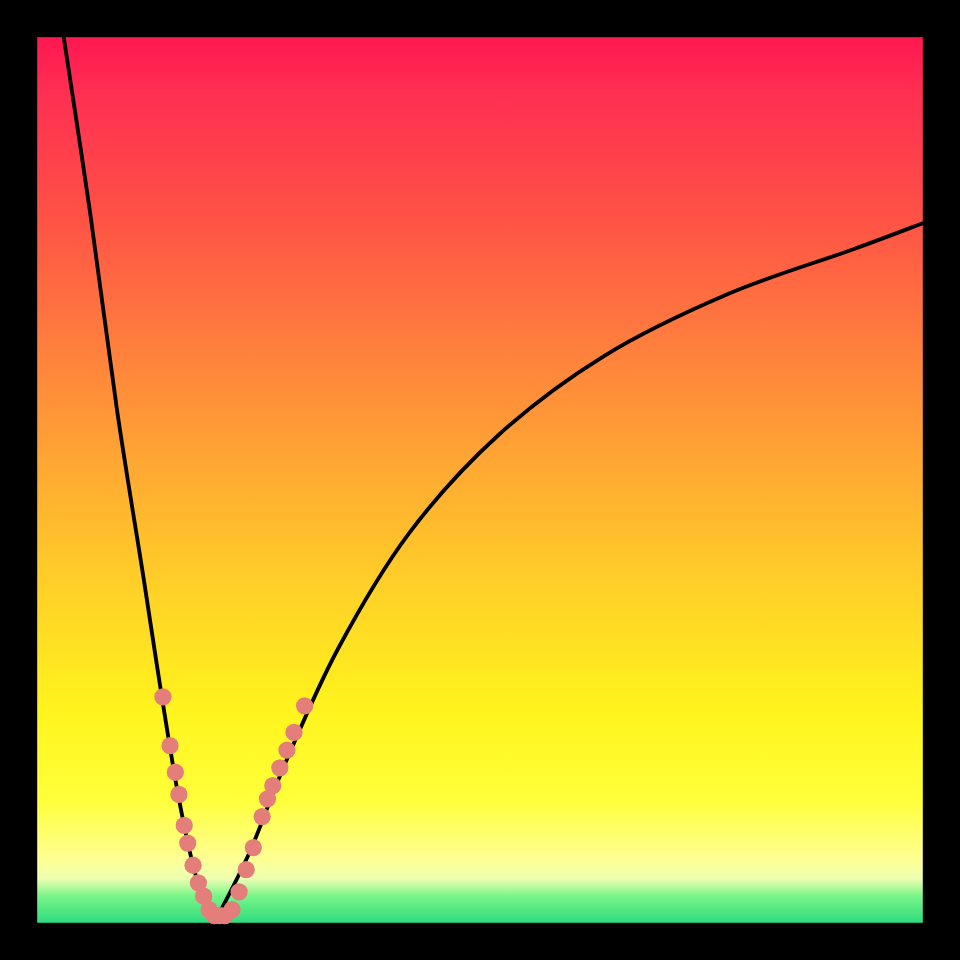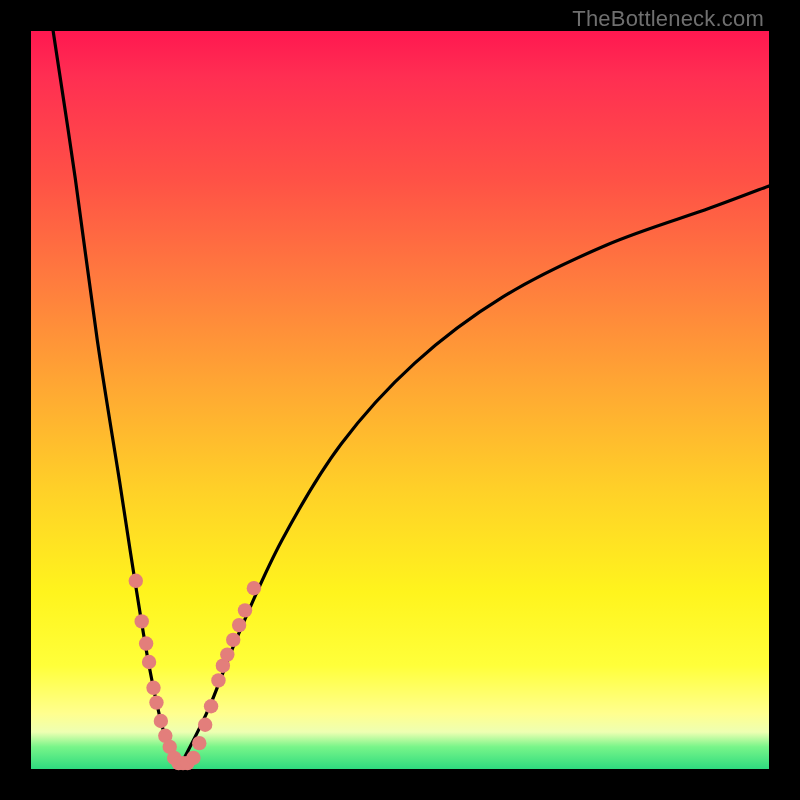--- a/index.html
+++ b/index.html
@@ -92,14 +92,13 @@
         <circle cx="187.45" cy="649.44" r="7.2" fill="#e37e7b"></circle>
         <circle cx="191.88" cy="634.68" r="7.2" fill="#e37e7b"></circle>
         <circle cx="196.31" cy="623.61" r="7.2" fill="#e37e7b"></circle>
         <circle cx="202.21" cy="608.85" r="7.2" fill="#e37e7b"></circle>
         <circle cx="208.12" cy="594.09" r="7.2" fill="#e37e7b"></circle>
         <circle cx="214.02" cy="579.33" r="7.2" fill="#e37e7b"></circle>
         <circle cx="222.88" cy="557.19" r="7.2" fill="#e37e7b"></circle>
       </g>
   </svg>
 
-  <div class="watermark">TheBottleneck.com</div>
 </div>
 
 </body></html>

